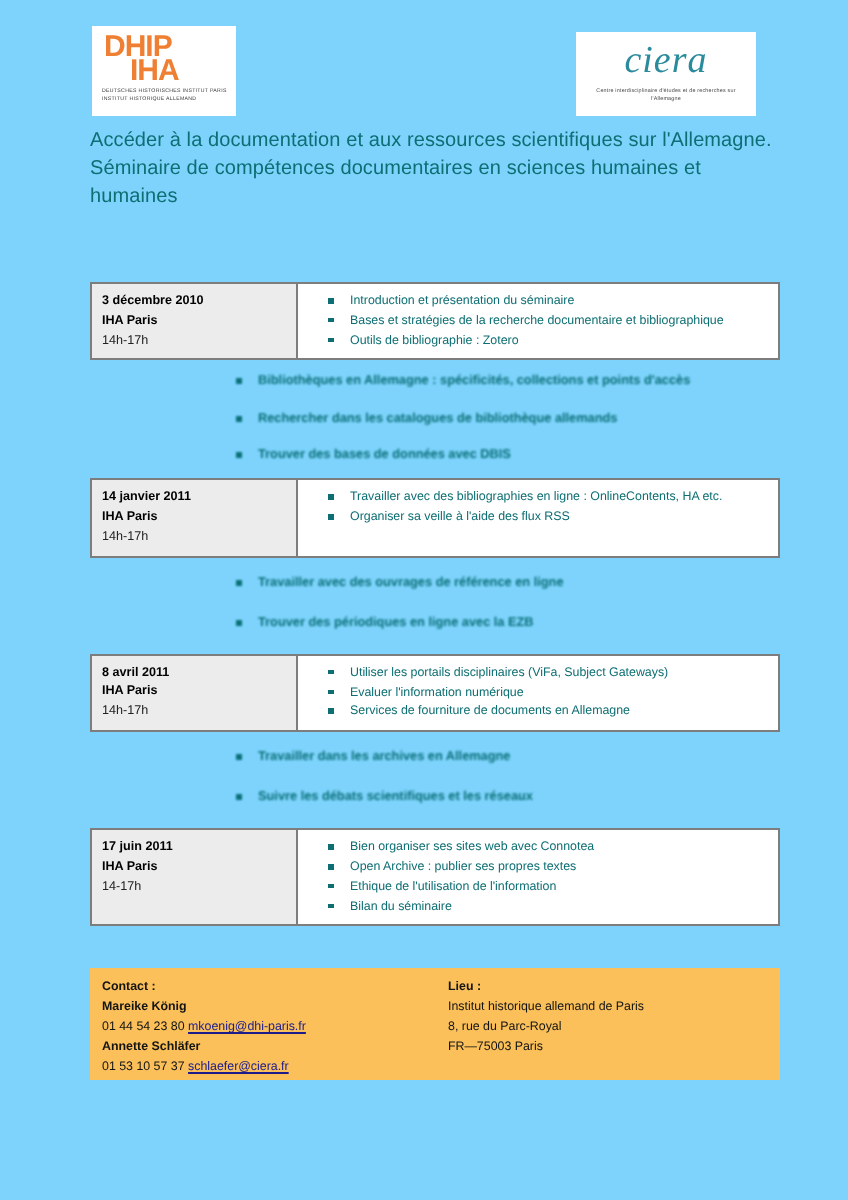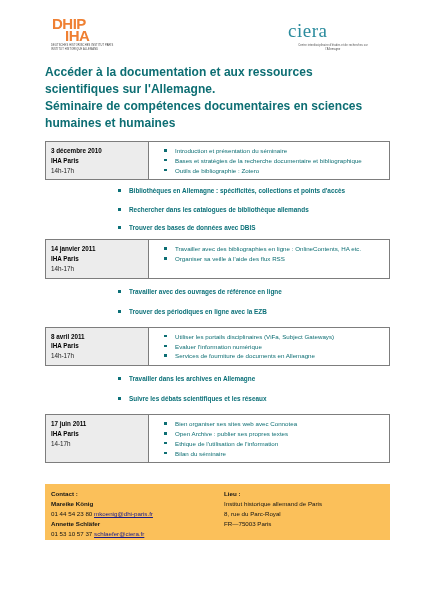--- a/index.html
+++ b/index.html
@@ -10,21 +10,21 @@
   body {
     width: 424px;
     height: 600px;
     overflow: hidden;
     font-family: "Liberation Sans", sans-serif;
   }
   .page {
     position: relative;
     width: 424px;
     height: 600px;
-    background: #ffffff;
+    background: #7dd3fc;
     box-sizing: border-box;
   }
 
   
   .logo-band {
     position: absolute;
     left: 0;
     top: 0;
     width: 424px;
     height: 62px;
@@ -75,22 +75,24 @@
     width: 90px;
     height: 42px;
     background: #ffffff;
     overflow: hidden;
   }
   .logo-ciera .cname {
     position: absolute;
     left: 0;
     top: 5px;
     width: 90px;
+    text-align: center;
     color: #2a8b9d;
     font-family: "Liberation Serif", serif;
+    font-style: italic;
     font-size: 19px;
     line-height: 1;
     letter-spacing: 0.5px;
   }
   .logo-ciera .csub {
     position: absolute;
     left: 3px;
     top: 28px;
     width: 84px;
     text-align: center;
@@ -100,22 +102,22 @@
     letter-spacing: 0.1px;
   }
 
   
   .doc-title {
     position: absolute;
     left: 45px;
     top: 64px;
     width: 345px;
     color: #0d6e73;
-    font-weight: bold;
-    font-size: 12px;
+    font-weight: normal;
+    font-size: 10px;
     line-height: 1.42;
     letter-spacing: 0.05px;
   }
   .doc-title .tl {
     display: block;
   }
 
   
   .program {
     position: absolute;

